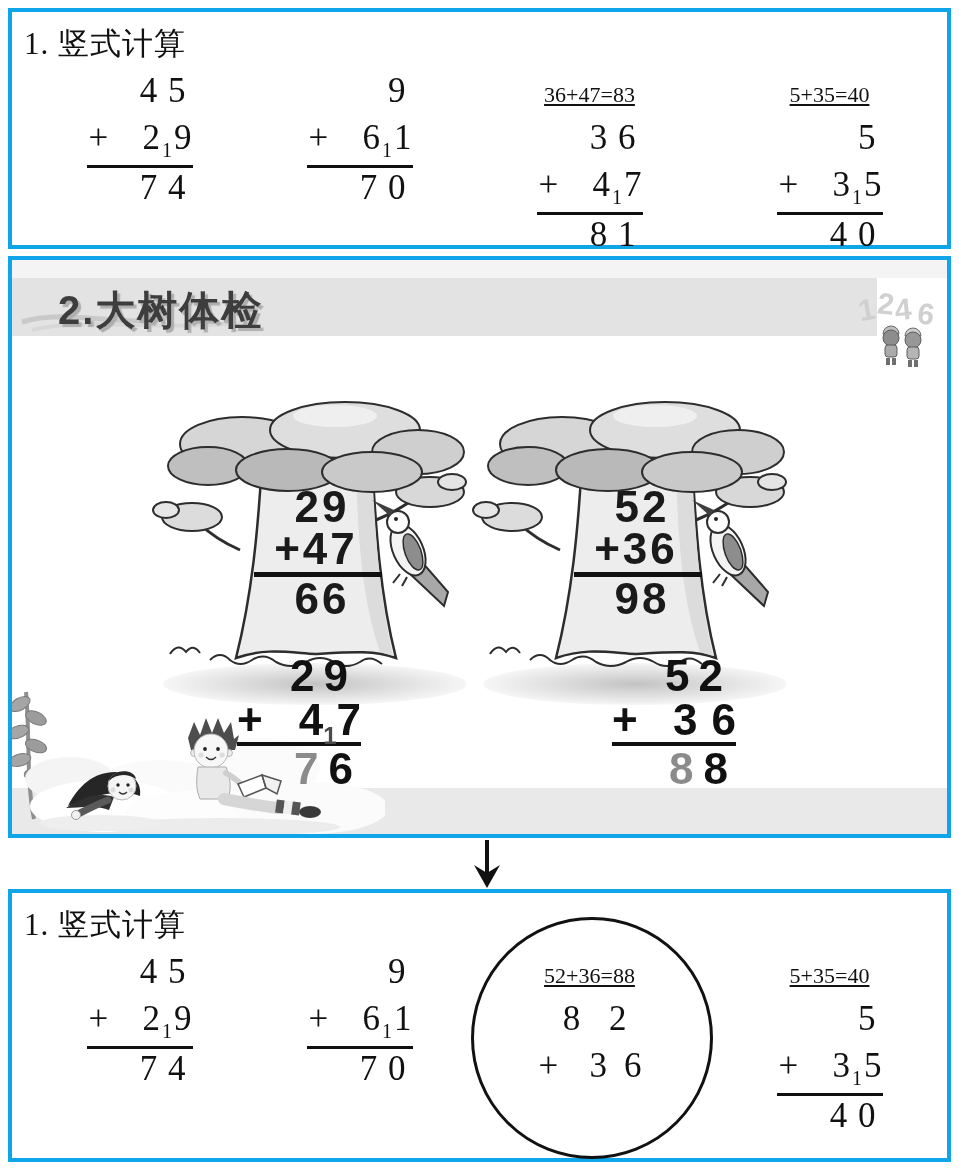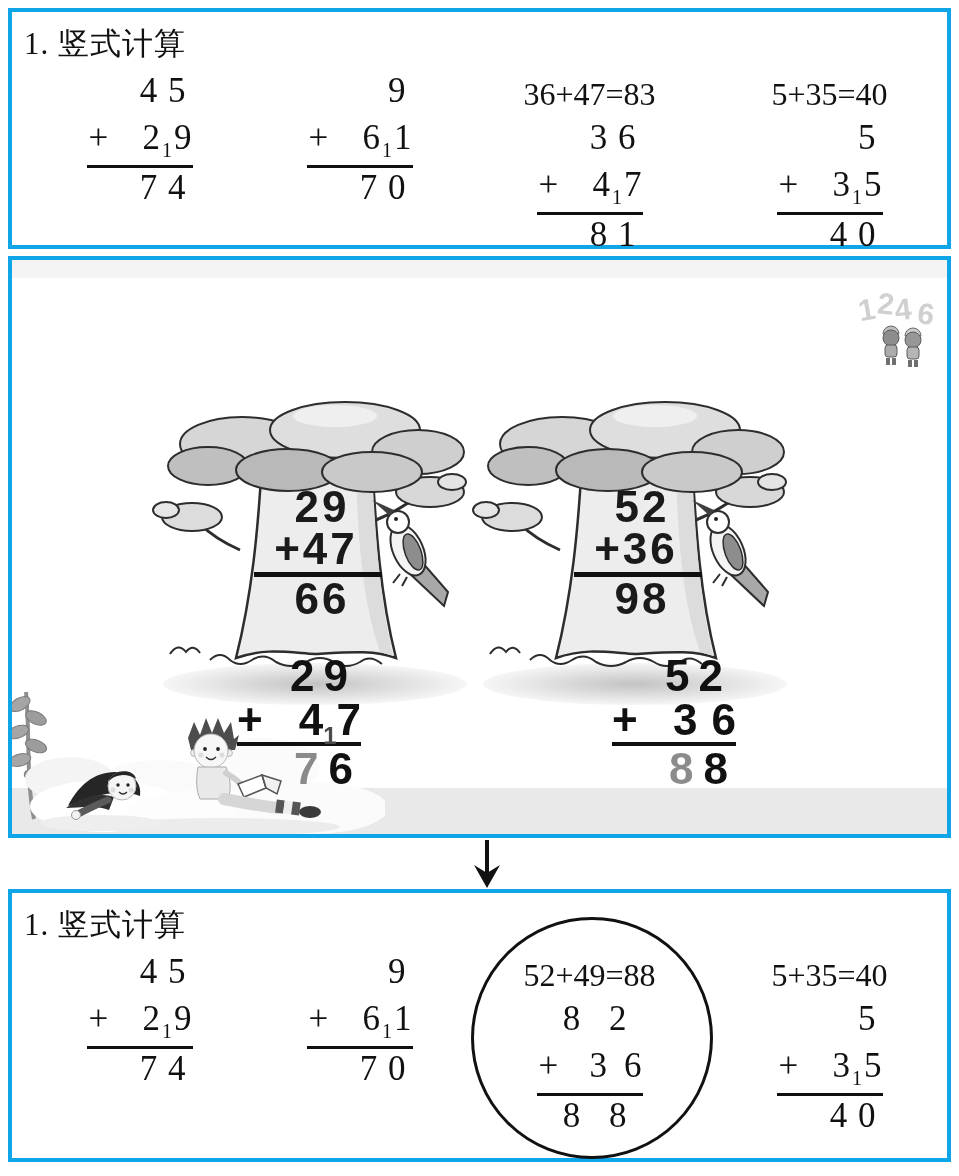--- a/index.html
+++ b/index.html
@@ -8,21 +8,21 @@
   .panel{border:4px solid #0ea5e9;background:#fff;margin:0 8px;position:relative;box-sizing:border-box;}
   #p1{margin-top:8px;height:241px;}
   #p2{margin-top:7px;height:582px;overflow:hidden;}
   #arrowzone{height:51px;display:flex;justify-content:center;}
   #arrowzone svg{margin-left:14px;}
   #p3{height:273px;margin-bottom:14px;}
 
   .pt-title{font-size:31px;margin:13px 0 0 12px;letter-spacing:1px;line-height:38px;}
   .problems{display:grid;grid-template-columns:215px 225px 235px 245px;padding-left:20px;margin-top:8px;}
   .col{display:flex;flex-direction:column;align-items:center;}
-  .eq-header{height:47px;font-size:32px;display:flex;align-items:center;white-space:pre;}
+  .eq-header{height:47px;font-size:22px;display:flex;align-items:center;white-space:pre;text-decoration:underline;}
   .vp{width:106px;}
   .vp-row{height:47px;display:flex;font-size:35px;}
   .vp-row.top,.vp-row.res{justify-content:flex-end;padding-right:6px;}
   .vp-row.add{justify-content:space-between;}
   .vp-row.res{border-top:3px solid #101010;height:44px;}
   .num{white-space:pre;letter-spacing:1px;}
   .sign{padding-left:2px;}
   .sub{font-size:20px;display:inline-block;transform:translateY(8px);margin:0 1px;}
   .wide{letter-spacing:10px;}
   .gap2{margin-left:14px;}
@@ -125,20 +125,27 @@
             <span class="num">4 0</span>
           </div>
       </div>
     </div>
 
   </div>
 </div>
 
 <div class="panel" id="p2">
   <div class="strip"></div>
+  <div class="banner">
+    <svg class="swoosh" width="250" height="28" viewBox="0 0 250 28">
+      <path d="M4,16 C50,2 100,22 150,12" fill="none" stroke="#c9c9c9" stroke-width="5"></path>
+      <path d="M14,24 C70,10 130,26 230,16" fill="none" stroke="#d8d8d8" stroke-width="4"></path>
+    </svg>
+    <div class="slide-title">2.大树体检</div>
+  </div>
 
   <svg class="deco" width="84" height="90" viewBox="0 0 84 90">
     <text x="2" y="38" transform="rotate(-10 10 32)">1</text>
     <text x="20" y="32" transform="rotate(6 26 26)">2</text>
     <text x="38" y="38" transform="rotate(-6 44 32)">4</text>
     <text x="60" y="42" transform="rotate(8 66 36)">6</text>
     <g>
       <path d="M26,52 a8,8 0 0 1 16,0 Z" fill="#bdbdbd" stroke="#6a6a6a"></path>
       <circle cx="34" cy="56" r="8" fill="#8d8d8d" stroke="#5d5d5d"></circle>
       <rect x="28" y="63" width="12" height="12" rx="3" fill="#ababab" stroke="#5d5d5d"></rect>
@@ -354,32 +361,29 @@
           <span class="sign">+</span>
           <span class="num"><span>6</span><span class="sub">1</span><span>1</span></span>
         </div>
         <div class="vp-row res">
             <span class="num">7 0</span>
           </div>
       </div>
     </div>
 
     <div class="col">
-      <div class="eq-header">52+49=88</div>
+      <div class="eq-header">52+36=88</div>
       <div class="vp">
         <div class="vp-row top">
             <span class="num wide">8 2</span>
           </div>
         <div class="vp-row add">
           <span class="sign">+</span>
           <span class="num"><span>3</span><span class="sub"></span><span class="gap2">6</span></span>
         </div>
-        <div class="vp-row res">
-            <span class="num wide">8 8</span>
-          </div>
       </div>
     </div>
 
     <div class="col">
       <div class="eq-header">5+35=40</div>
       <div class="vp">
         <div class="vp-row top">
             <span class="num">5</span>
           </div>
         <div class="vp-row add">

